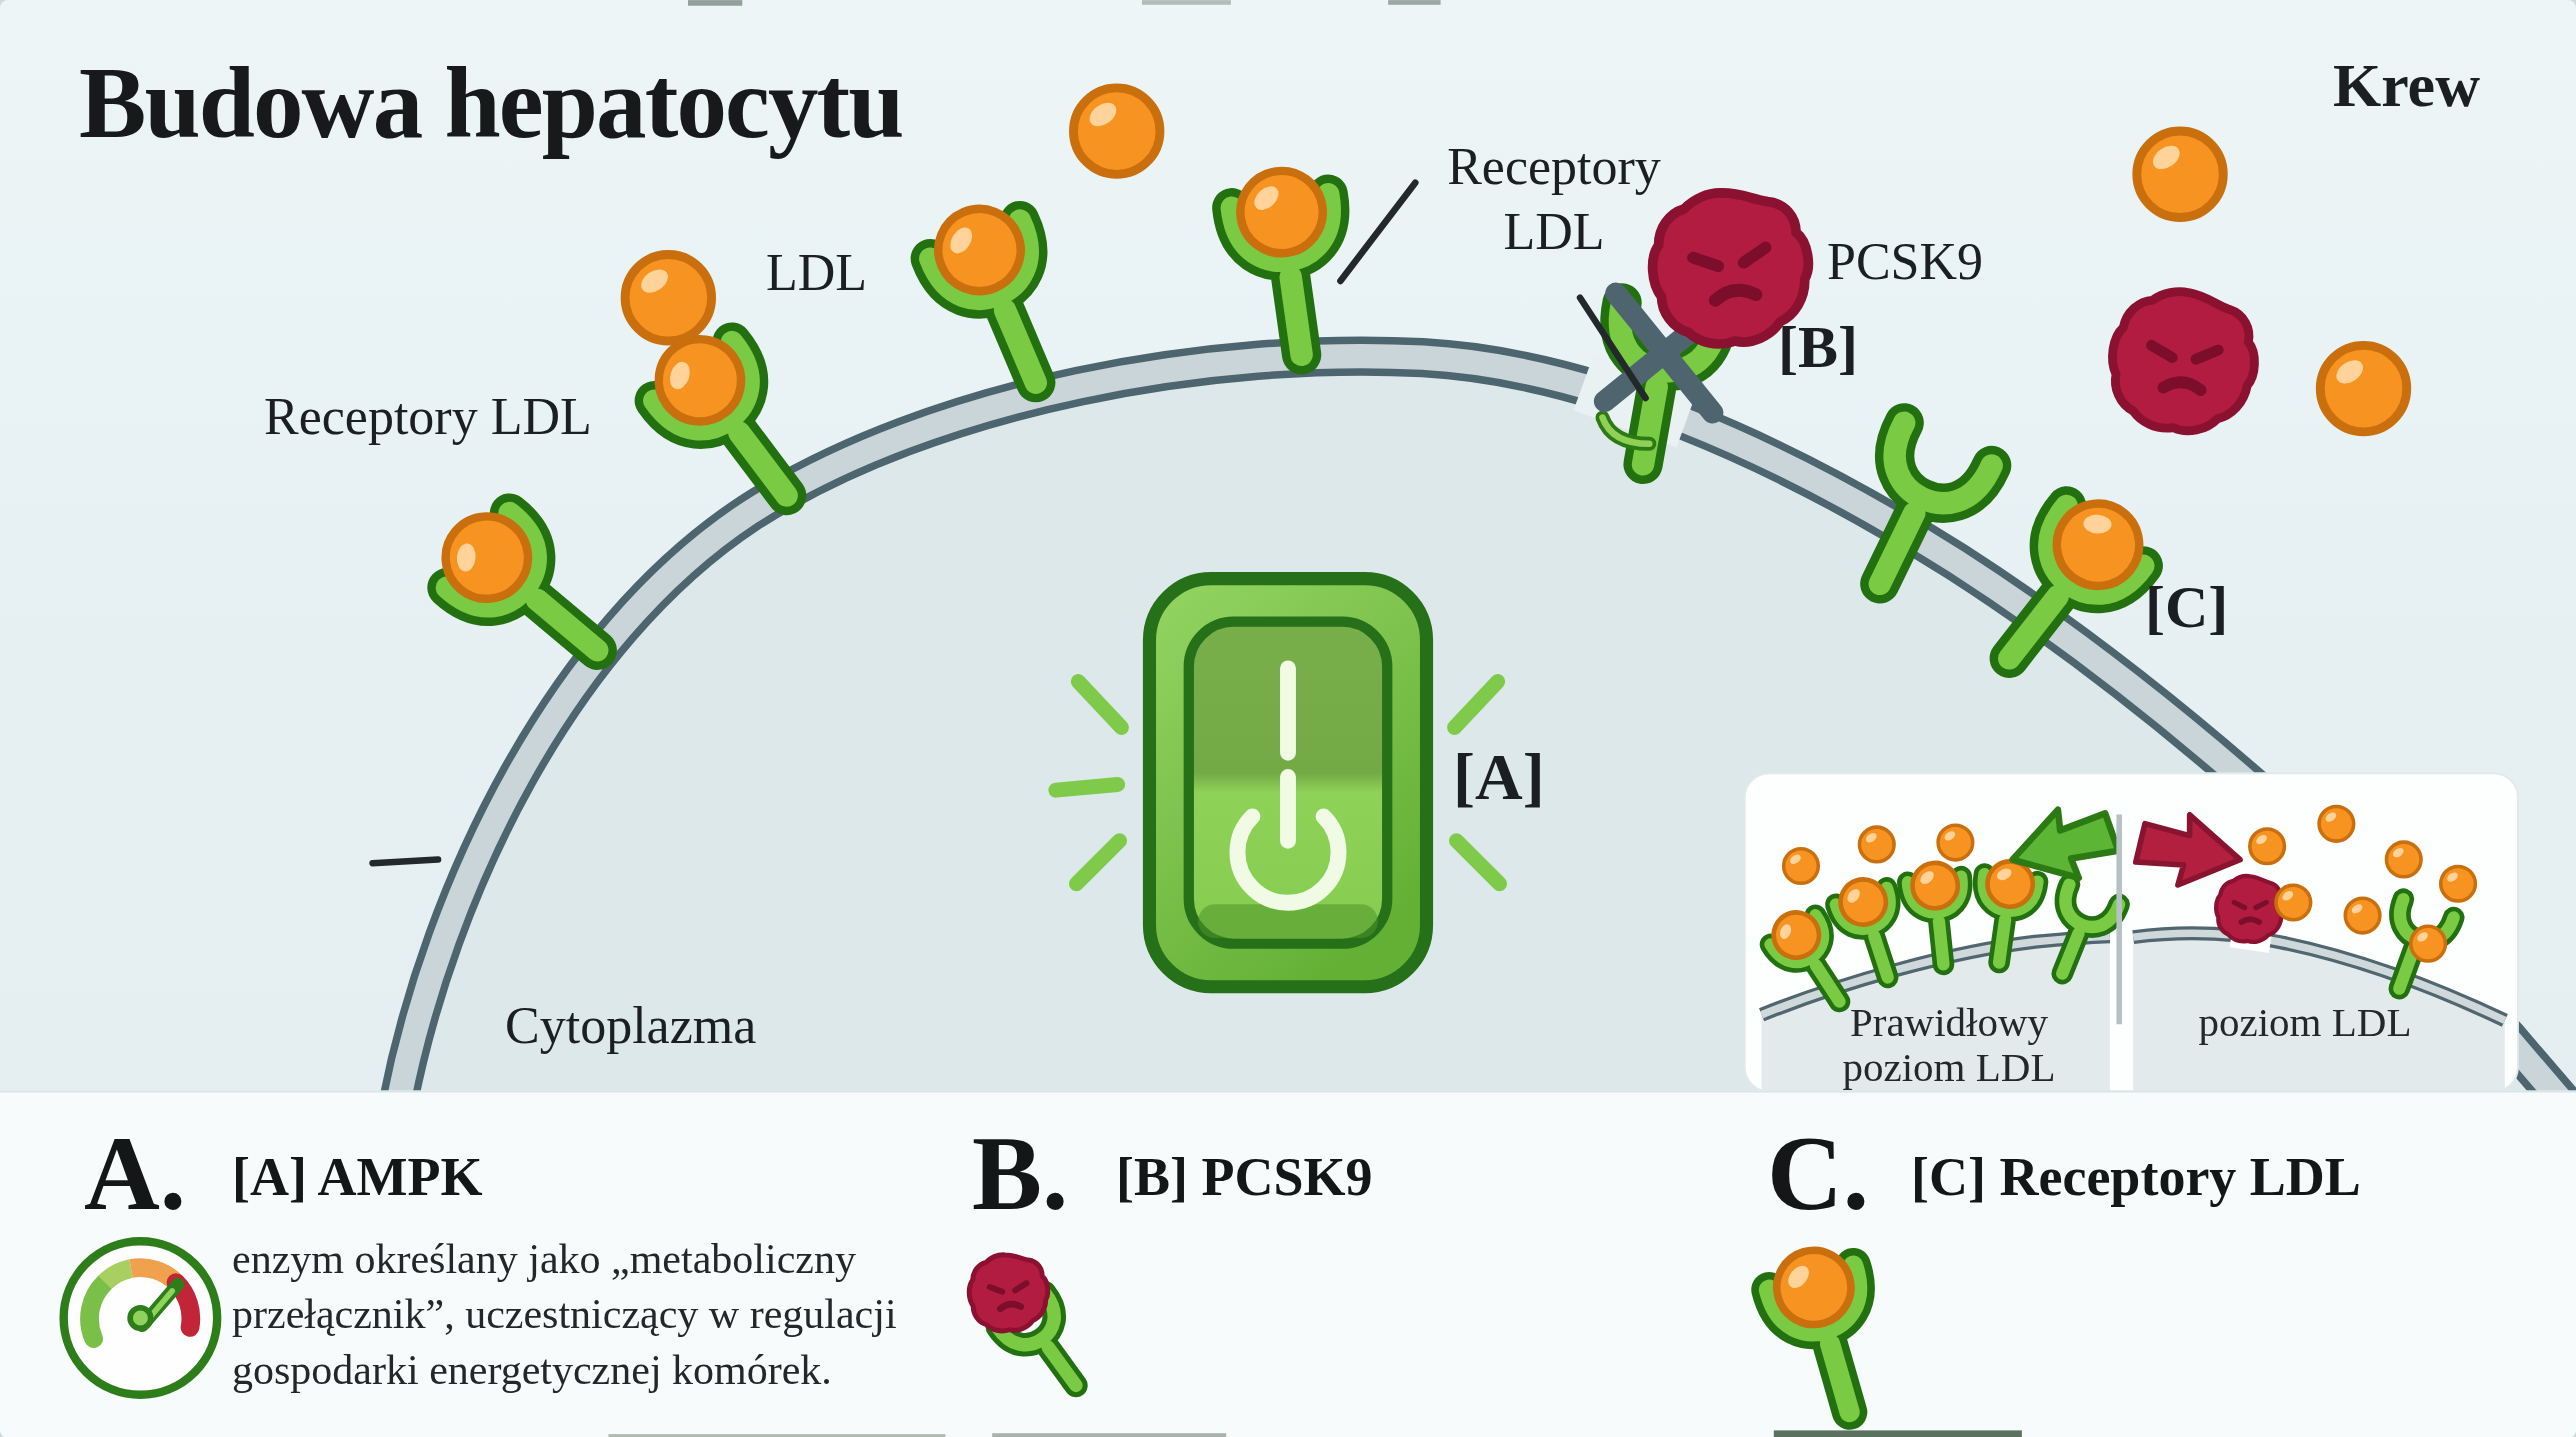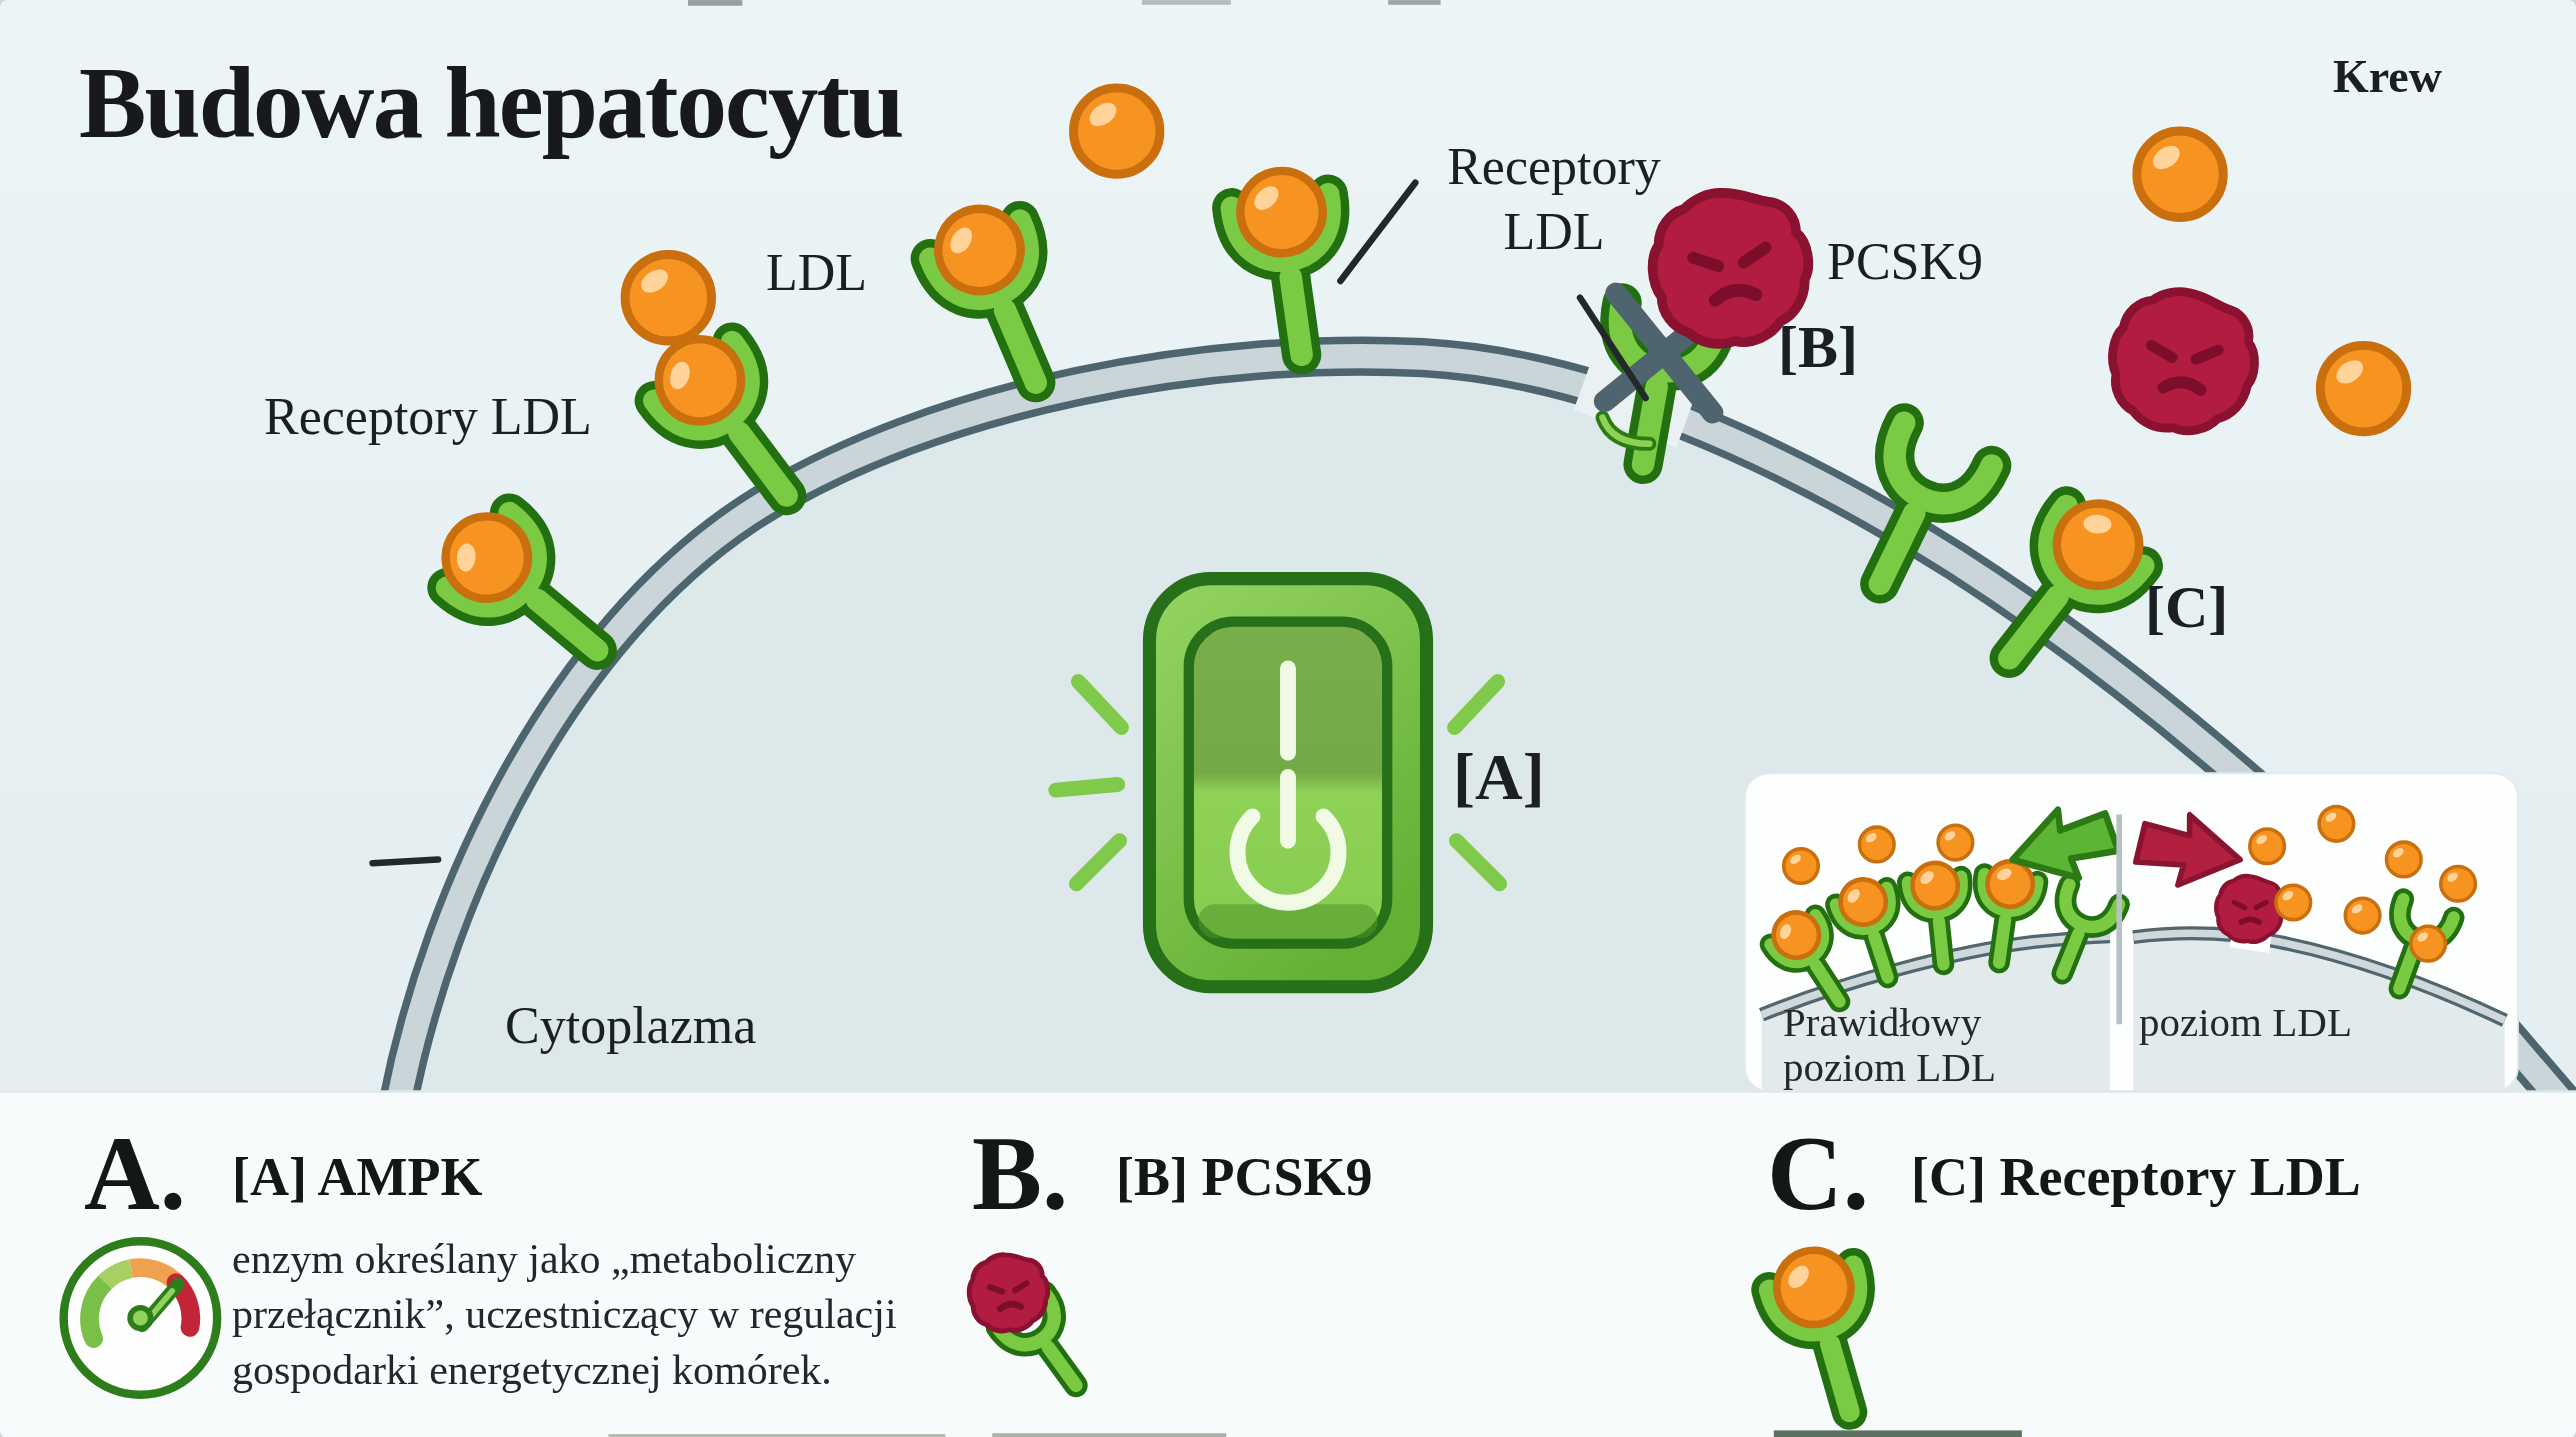--- a/index.html
+++ b/index.html
@@ -13,21 +13,21 @@
     border-radius:8px;
   }
   #scene { position:absolute; left:0; top:0; }
   .lbl { position:absolute; white-space:nowrap; line-height:1.08; }
   .title { font-size:101px; font-weight:bold; letter-spacing:-1.9px; color:#17191b; }
   .plain { font-size:52px; }
   .bold  { font-weight:bold; }
   .center { text-align:center; }
   .marker { font-size:60px; font-weight:bold; }
   .two-line { white-space:normal; }
-  .inset-caption { font-size:41px; line-height:1.1; color:#23282a; }
+  .inset-caption { font-size:41px; line-height:1.1; text-align:center; color:#23282a; }
   .legend-letter { font-size:105px; font-weight:bold; color:#141618; line-height:1; }
   .legend-heading { font-size:54px; font-weight:bold; color:#141618; }
   .legend-body { font-size:42px; line-height:1.32; white-space:normal; color:#23272a; }
 </style>
 </head>
 <body>
 
 <div id="stage">
 
   <svg id="scene" width="2576" height="1438" viewBox="0 0 2752 1536">
@@ -265,21 +265,21 @@
 
   <div class="lbl plain" style="left:264px; top:389px;">Receptory LDL</div>
 
   <div class="lbl plain center two-line" style="left:1395px; top:120px; width:318px; line-height:1.25;margin-top:14px;">
     <div>Receptory</div>
     <div>LDL</div>
   </div>
 
   <div class="lbl plain" style="left:1827px; top:234px;">PCSK9</div>
 
-  <div class="lbl bold" style="left:2333px; top:52px; font-size:46px;">Krew</div>
+  <div class="lbl bold" style="left:2333px; top:52px; font-size:62px;">Krew</div>
 
 
   <div class="lbl plain" style="left:505px; top:998px;">Cytoplazma</div>
 
 
   <div class="lbl marker" style="left:1453px; top:741px; font-size:66px;">[A]</div>
   <div class="lbl marker" style="left:1778px; top:315px;">[B]</div>
   <div class="lbl marker" style="left:2145px; top:575px;">[C]</div>
 
   <div class="lbl inset-caption two-line" style="left:1783px; top:1000px; width:332px;">

